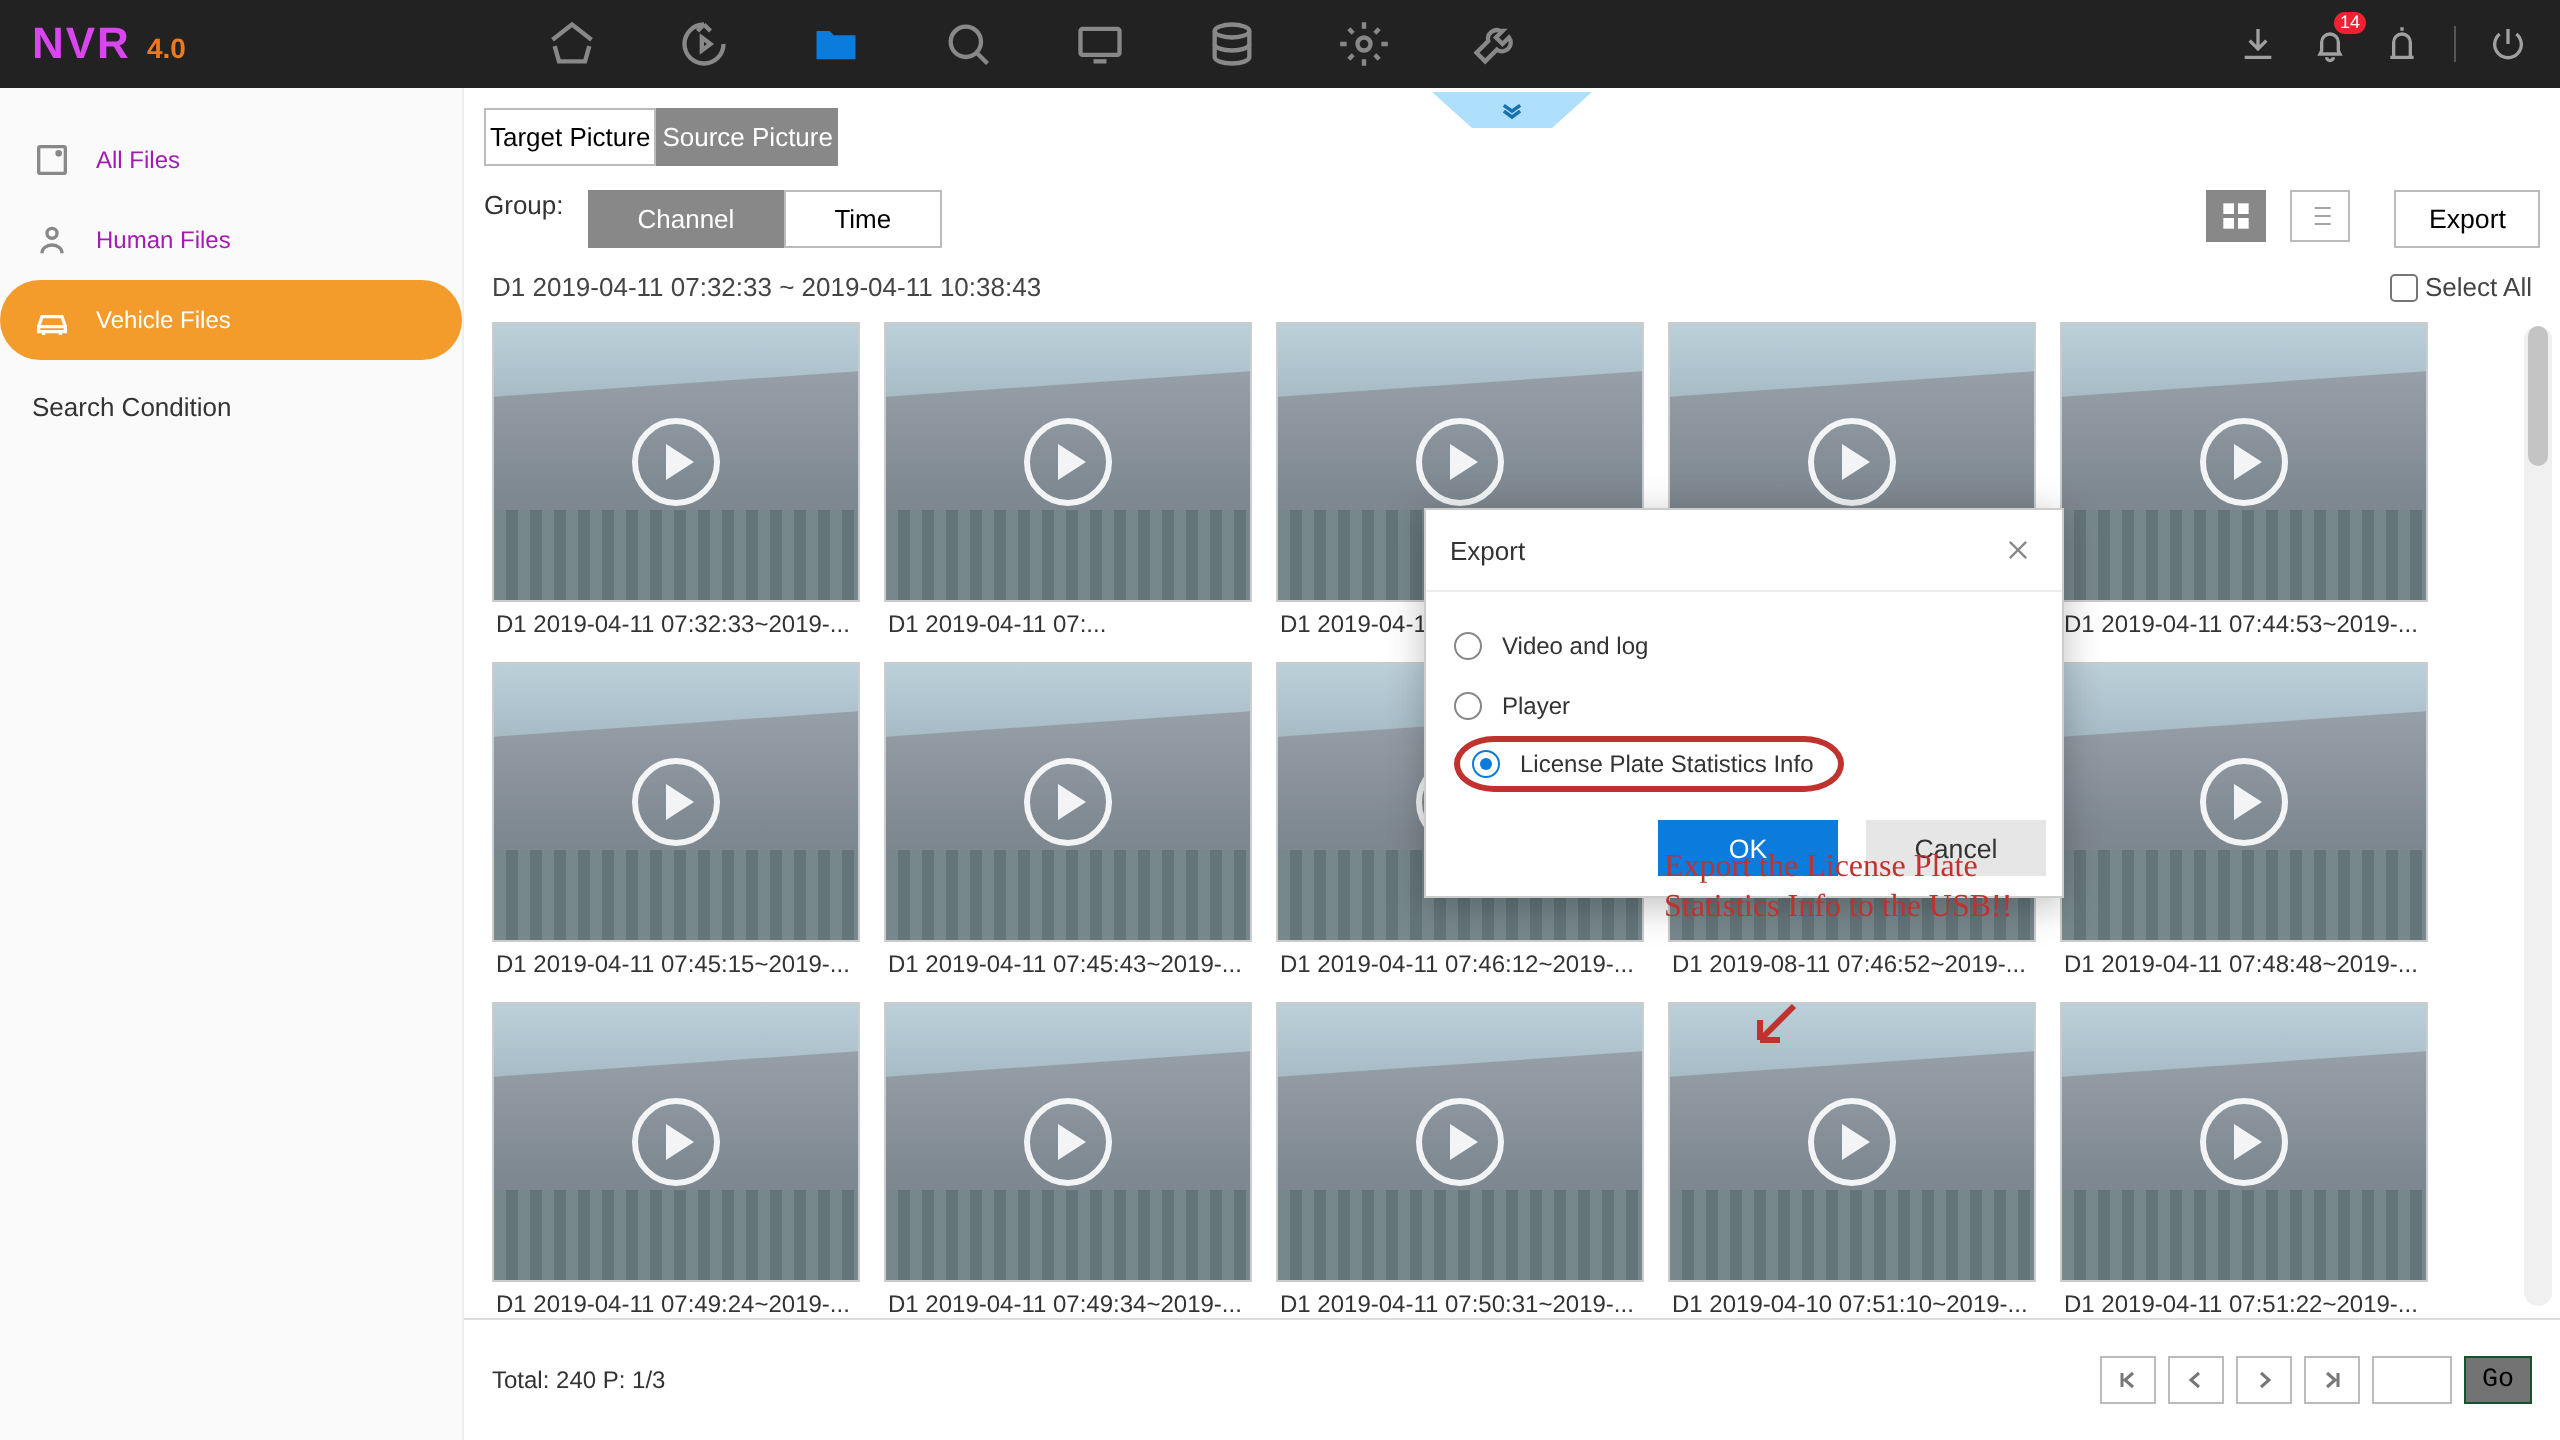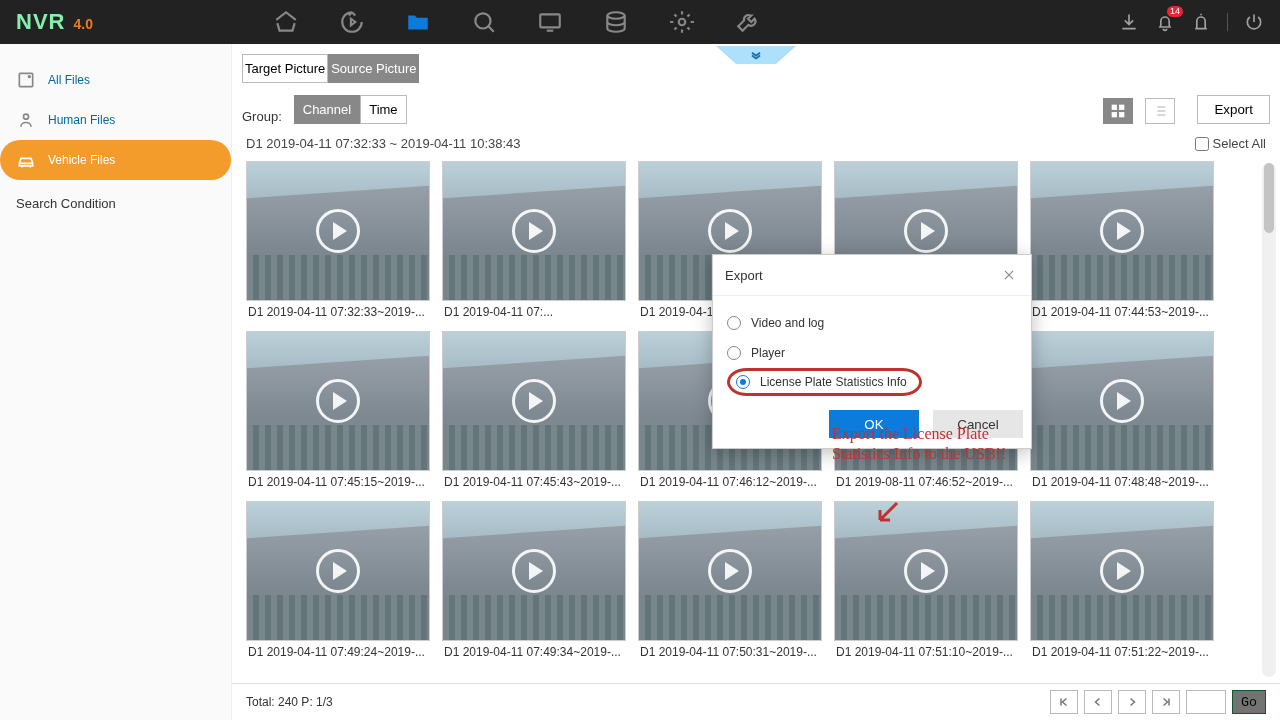--- a/index.html
+++ b/index.html
@@ -1,56 +1,56 @@
 <!DOCTYPE html>
 <html><head>
 <meta charset="utf-8">
 <style>
   * { box-sizing: border-box; margin: 0; padding: 0; font-family: Arial, sans-serif; }
   body { width: 1280px; height: 720px; overflow: hidden; background: #fff; font-size: 12px; color: #333; }
 
   
   .topbar { height: 44px; background: #222; display: flex; align-items: center; padding: 0 16px; color: #fff; }
   .brand { display: flex; align-items: baseline; gap: 8px; }
-  .brand-name { font-size: 22px; font-weight: 700; letter-spacing: 1px; color: #86efac; }
+  .brand-name { font-size: 22px; font-weight: 700; letter-spacing: 1px; color: #d946ef; }
   .brand-ver { font-size: 14px; color: #ee7b1b; font-weight: 600; }
   .topnav { display: flex; gap: 40px; margin-left: 180px; }
   .topnav .ticon { width: 26px; height: 26px; color: #888; display: flex; align-items: center; justify-content: center; cursor: pointer; }
   .topnav .ticon.active { color: #0b7bdc; }
   .topnav .ticon svg { width: 26px; height: 26px; stroke: currentColor; fill: none; stroke-width: 2; }
   .topright { margin-left: auto; display: flex; gap: 16px; align-items: center; }
   .topright .ricon { width: 20px; height: 20px; color: #a0a0a0; cursor: pointer; position: relative; display:flex; align-items:center; justify-content:center;}
   .topright .ricon svg { width:20px; height:20px; stroke:currentColor; fill:none; stroke-width:2;}
   .badge { position: absolute; top: -6px; right: -8px; background: #e23; color: #fff; font-size: 9px; padding: 1px 3px; border-radius: 6px; line-height: 1; }
   .vsep { width:1px; height:18px; background:#555;}
 
   
   .main { display: flex; height: calc(100% - 44px); }
 
   
   .sidebar { width: 232px; background: #fafafa; padding-top: 16px; border-right: 1px solid #eee; }
-  .side-item { display: flex; align-items: center; gap: 12px; padding: 10px 16px; color: #0369a1; cursor: pointer; }
+  .side-item { display: flex; align-items: center; gap: 12px; padding: 10px 16px; color: #a21caf; cursor: pointer; }
   .side-item svg{ width:20px; height:20px; stroke:#888; fill:none; stroke-width:2;}
   .side-item.active { background: #f39c2c; color: #fff; border-radius: 20px; }
   .side-item.active svg{ stroke:#fff;}
   .search-cond { padding: 16px; color: #333; font-size: 13px;}
 
   
   .content { flex: 1; display: flex; flex-direction: column; position: relative; }
 
   .tabrow { display: flex; align-items: center; padding: 10px 10px 0 10px; gap:0; position: relative;}
   .tab-btn { border: 1px solid #bbb; padding: 6px 2px; font-size: 13px; background: #fff; cursor: pointer; }
   .tab-btn.active { background: #888; color: #fff; border-color:#888; }
   .chev-strip { position:absolute; left:50%; transform:translateX(-50%); top:2px; width:80px; height:18px; background:#aee0fb; clip-path: polygon(0 0,100% 0,75% 100%,25% 100%); display:flex; align-items:center; justify-content:center;}
   .chev-strip svg{width:14px;height:14px; stroke:#1a6fad;fill:none;stroke-width:3;}
 
-  .group-row { display:flex; align-items:flex-end; gap:12px; padding:12px 10px 8px 10px;}
+  .group-row { display:flex; align-items:flex-start; gap:12px; padding:12px 10px 8px 10px;}
   .group-label { font-size:13px;}
   .seg { display:flex; }
-  .seg button{ border:1px solid #bbb; padding:6px 8px; font-size:13px; background:#fff; cursor:pointer;}
+  .seg button{ border:1px solid #bbb; padding:6px 24px; font-size:13px; background:#fff; cursor:pointer;}
   .seg button.active{ background:#888; color:#fff; border-color:#888;}
   .group-row .spacer{flex:1;}
   .viewbtn{ width:30px; height:26px; border:1px solid #bbb; background:#fff; cursor:pointer; display:inline-flex; align-items:center; justify-content:center;}
   .viewbtn.active{ background:#888; color:#fff; border-color:#888;}
   .viewbtn svg{width:16px;height:16px; stroke:currentColor; fill:currentColor;}
   .export-btn{ border:1px solid #bbb; padding:6px 16px; background:#fff; cursor:pointer; margin-left:10px;}
 
   .range-row{ display:flex; align-items:center; padding:4px 14px 6px 14px; font-size:13px; color:#444;}
   .range-row .spacer{flex:1;}
   .selall{ display:flex; align-items:center; gap:4px;}
@@ -62,21 +62,21 @@
   .thumb{ width:184px; height:140px; background:linear-gradient(180deg,#bcd0da 0%,#9fb5be 35%,#89a0a8 60%,#7b8f97 100%); position:relative; border:1px solid #ccc; overflow:hidden;}
   .thumb::before{content:""; position:absolute; left:-10px; right:-10px; top:30px; height:70px; background:#6e5f66; opacity:.35; transform:skewY(-4deg);}
   .thumb::after{content:""; position:absolute; left:0; right:0; bottom:0; height:45px; background:repeating-linear-gradient(90deg,#77878c 0 6px,#64757a 6px 12px);}
   .play{ position:absolute; left:50%; top:50%; width:44px; height:44px; border:3px solid rgba(255,255,255,.9); border-radius:50%; transform:translate(-50%,-50%); display:flex; align-items:center; justify-content:center;}
   .play::after{content:""; border-left:14px solid rgba(255,255,255,.9); border-top:9px solid transparent; border-bottom:9px solid transparent; margin-left:4px;}
   .cap{ font-size:12px; color:#333; padding:4px 2px 0 2px; white-space:nowrap; overflow:hidden; text-overflow:ellipsis;}
 
   .vscroll{ position:absolute; right:4px; top:6px; bottom:6px; width:14px; background:#f0f0f0; border-radius:7px;}
   .vscroll .thumb-bar{ position:absolute; left:2px; right:2px; top:0; height:70px; background:#c4c4c4; border-radius:6px;}
 
-  .footer{ display:flex; align-items:center; padding:6px 14px; border-top:1px solid #ddd; gap:6px;}
+  .footer{ display:flex; align-items:center; padding:18px 14px; border-top:1px solid #ddd; gap:6px;}
   .footer .spacer{flex:1;}
   .pgbtn{ width:28px; height:24px; border:1px solid #bbb; background:#fff; cursor:pointer; display:inline-flex; align-items:center; justify-content:center; color:#777;}
   .pgbtn svg{width:12px;height:12px; stroke:currentColor; fill:none; stroke-width:3;}
   .pginput{ width:40px; height:24px; border:1px solid #bbb; text-align:center;}
   .gobtn{ height:24px; border:1px solid #14532d; background:#737373; padding:0 8px; cursor:pointer;font-family:Liberation Mono, monospace;}
 
   
   .modal{ position:absolute; left:480px; top:210px; width:320px; background:#fff; border:1px solid #ccc; box-shadow:0 4px 18px rgba(0,0,0,.25); z-index:10;}
   .modal-head{ display:flex; align-items:center; padding:10px 12px; border-bottom:1px solid #eee;}
   .modal-title{ font-size:13px;}
@@ -325,21 +325,21 @@
           <div class="card">
             <div class="thumb">
               <div class="play"></div>
             </div>
             <div class="cap">D1 2019-04-11 07:50:31~2019-...</div>
           </div>
           <div class="card">
             <div class="thumb">
               <div class="play"></div>
             </div>
-            <div class="cap">D1 2019-04-11 07:51:10~2019-...</div>
+            <div class="cap">D1 2019-04-10 07:51:10~2019-...</div>
           </div>
           <div class="card">
             <div class="thumb">
               <div class="play"></div>
             </div>
             <div class="cap">D1 2019-04-11 07:51:22~2019-...</div>
           </div>
         </div>
       <div class="vscroll">
           <div class="thumb-bar"></div>

